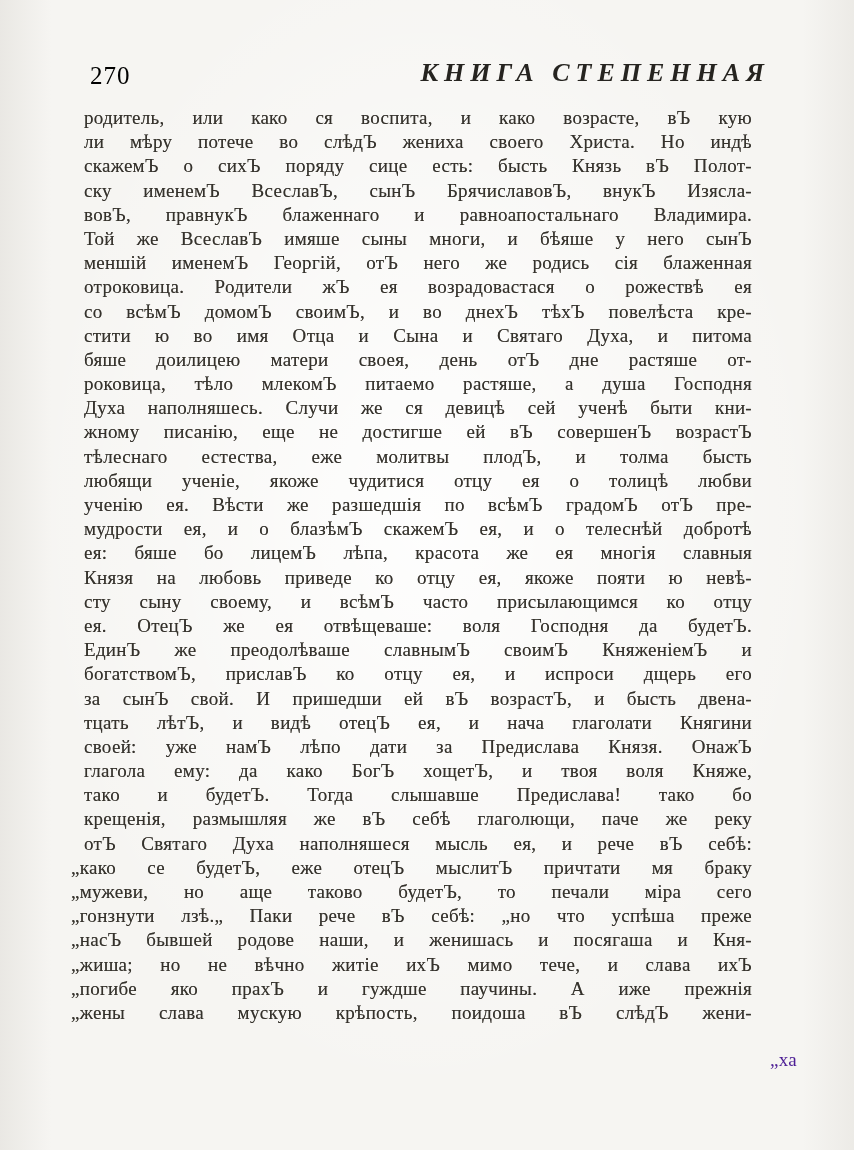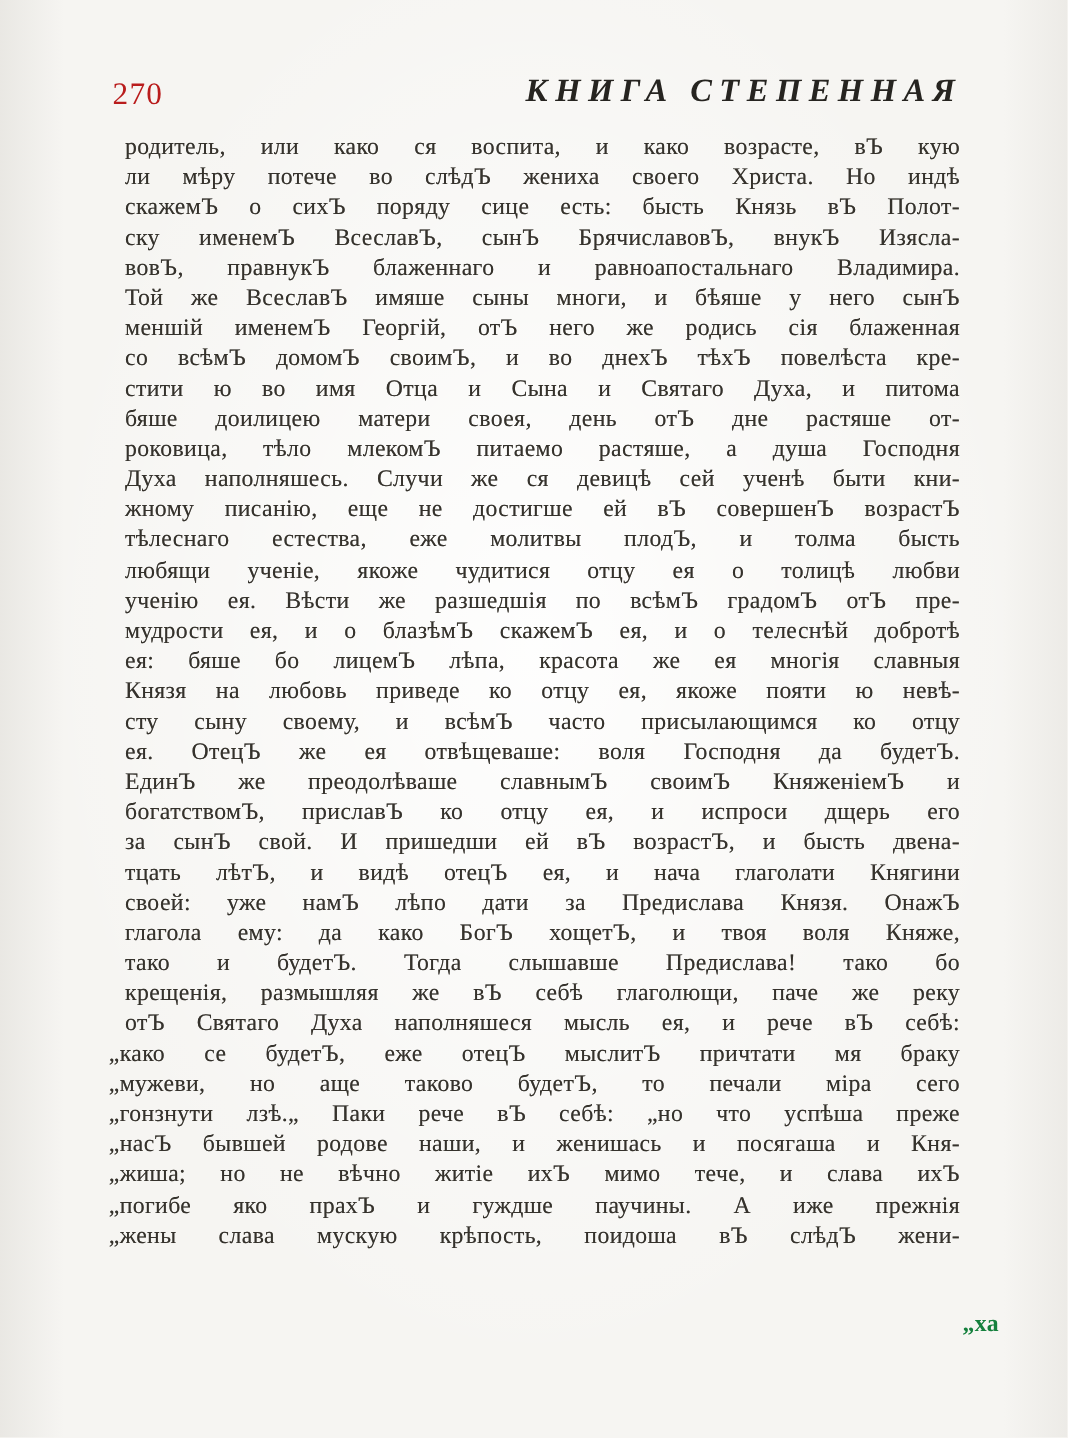--- a/index.html
+++ b/index.html
@@ -23,38 +23,38 @@
       radial-gradient(ellipse at 50% 45%, rgba(255,255,255,0.9) 0%, rgba(255,255,255,0) 65%),
       linear-gradient(90deg, rgba(210,207,200,0.35) 0%, rgba(255,255,255,0) 6%, rgba(255,255,255,0) 94%, rgba(214,211,204,0.3) 100%),
       #f6f5f2;
   }
   .page-number {
     position: absolute;
     left: 90px;
     top: 62px;
     font-size: 25px;
     letter-spacing: 1px;
-    color: #b91c1c;
+    color: #000000;
   }
   .running-title {
     position: absolute;
     left: 100px;
     top: 58px;
     width: 670px;
     text-align: right;
     font-size: 26px;
     font-weight: bold;
     font-style: italic;
     letter-spacing: 6px;
     color: #262420;
     white-space: nowrap;
   }
   .body-text {
     position: absolute;
-    left: 100px;
+    left: 84px;
     top: 106px;
     width: 668px;
   }
   .text-line {
     font-size: 19px;
     line-height: 24.2px;
     height: 24.2px;
     letter-spacing: 0.3px;
     word-spacing: 2px;
     text-align: justify;
@@ -64,42 +64,42 @@
     text-shadow: 0 0 0.4px rgba(53,50,44,0.55);
   }
   .text-line.q {
     text-indent: -13px; 
   }
   .catchword {
     position: absolute;
     left: 770px;
     top: 1049px;
     font-size: 19px;
-    color: #15803d;
+    color: #4c1d95;
     letter-spacing: 0.3px;
-    font-weight: bold;
   }
 </style>
 </head>
 <body>
 
 <div class="paper"></div>
 
 <div class="page-number">270</div>
 
 <div class="running-title">КНИГА СТЕПЕННАЯ</div>
 
 <div class="body-text" id="body-lines">
     <div class="text-line">родитель, или како ся воспита, и како возрасте, вЪ кую</div>
     <div class="text-line">ли мѣру потече во слѣдЪ жениха своего Христа. Но индѣ</div>
     <div class="text-line">скажемЪ о сихЪ поряду сице есть: бысть Князь вЪ Полот-</div>
     <div class="text-line">ску именемЪ ВсеславЪ, сынЪ БрячиславовЪ, внукЪ Изясла-</div>
     <div class="text-line">вовЪ, правнукЪ блаженнаго и равноапостальнаго Владимира.</div>
     <div class="text-line">Той же ВсеславЪ имяше сыны многи, и бѣяше у него сынЪ</div>
     <div class="text-line">меншій именемЪ Георгій, отЪ него же родись сія блаженная</div>
+    <div class="text-line">отроковица. Родители жЪ ея возрадовастася о рожествѣ ея</div>
     <div class="text-line">со всѣмЪ домомЪ своимЪ, и во днехЪ тѣхЪ повелѣста кре-</div>
     <div class="text-line">стити ю во имя Отца и Сына и Святаго Духа, и питома</div>
     <div class="text-line">бяше доилицею матери своея, день отЪ дне растяше от-</div>
     <div class="text-line">роковица, тѣло млекомЪ питаемо растяше, а душа Господня</div>
     <div class="text-line">Духа наполняшесь. Случи же ся девицѣ сей ученѣ быти кни-</div>
     <div class="text-line">жному писанію, еще не достигше ей вЪ совершенЪ возрастЪ</div>
     <div class="text-line">тѣлеснаго естества, еже молитвы плодЪ, и толма бысть</div>
     <div class="text-line">любящи ученіе, якоже чудитися отцу ея о толицѣ любви</div>
     <div class="text-line">ученію ея. Вѣсти же разшедшія по всѣмЪ градомЪ отЪ пре-</div>
     <div class="text-line">мудрости ея, и о блазѣмЪ скажемЪ ея, и о телеснѣй добротѣ</div>

